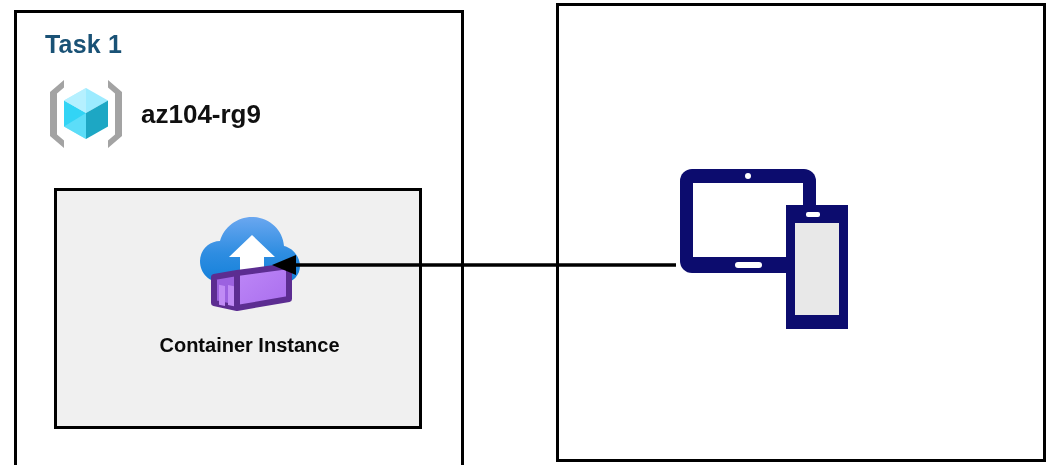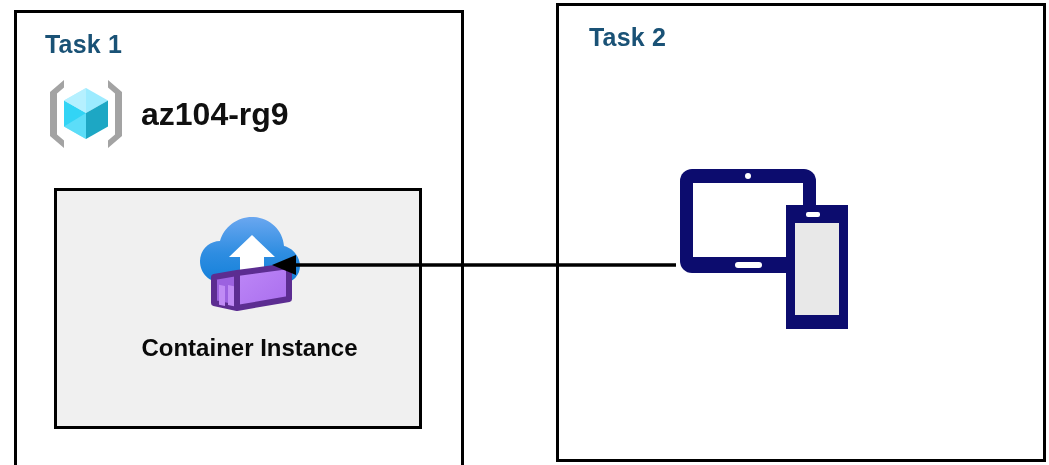--- a/index.html
+++ b/index.html
@@ -50,21 +50,21 @@
   #rg-row {
     position: absolute;
     left: 28px;
     top: 62px;
     display: flex;
     align-items: center;
     gap: 14px;
   }
   #rg-icon { width: 82px; height: 78px; display: block; }
   #rg-label {
-    font-size: 32px;
+    font-size: 26px;
     font-weight: bold;
     color: #101010;
     white-space: nowrap;
   }
 
   
   #container-box {
     position: absolute;
     left: 37px;
     top: 175px;
@@ -81,21 +81,21 @@
     width: 105px;
     height: 100px;
     display: block;
   }
   #aci-label {
     position: absolute;
     left: 0;
     right: 0;
     top: 143px;
     text-align: center;
-    font-size: 24px;
+    font-size: 20px;
     font-weight: bold;
     color: #0a0a0a;
     white-space: nowrap;
     padding-left: 23px;
   }
 
   
   #devices-icon {
     position: absolute;
     left: 117px;
@@ -187,21 +187,20 @@
       <rect x="22" y="69.5" width="6" height="20" fill="#C08BF5" transform="skewY(11)"></rect>
       <rect x="31" y="68" width="6" height="20" fill="#C08BF5" transform="skewY(11)"></rect>
     </svg>
 
     <div id="aci-label">Container Instance</div>
   </div>
 </div>
 
 <div class="panel" id="task2-panel">
 
-  <div class="panel-title" id="task2-title">Task 2</div>
 
   <svg id="devices-icon" viewBox="0 0 200 180">
 
     <rect x="4" y="6" width="136" height="104" rx="12" ry="12" fill="#0C0C6E"></rect>
 
     <rect x="17" y="20" width="110" height="74" fill="#ffffff"></rect>
 
     <circle cx="72" cy="13" r="3" fill="#ffffff"></circle>
 
     <rect x="59" y="99" width="27" height="6" rx="3" ry="3" fill="#ffffff"></rect>

